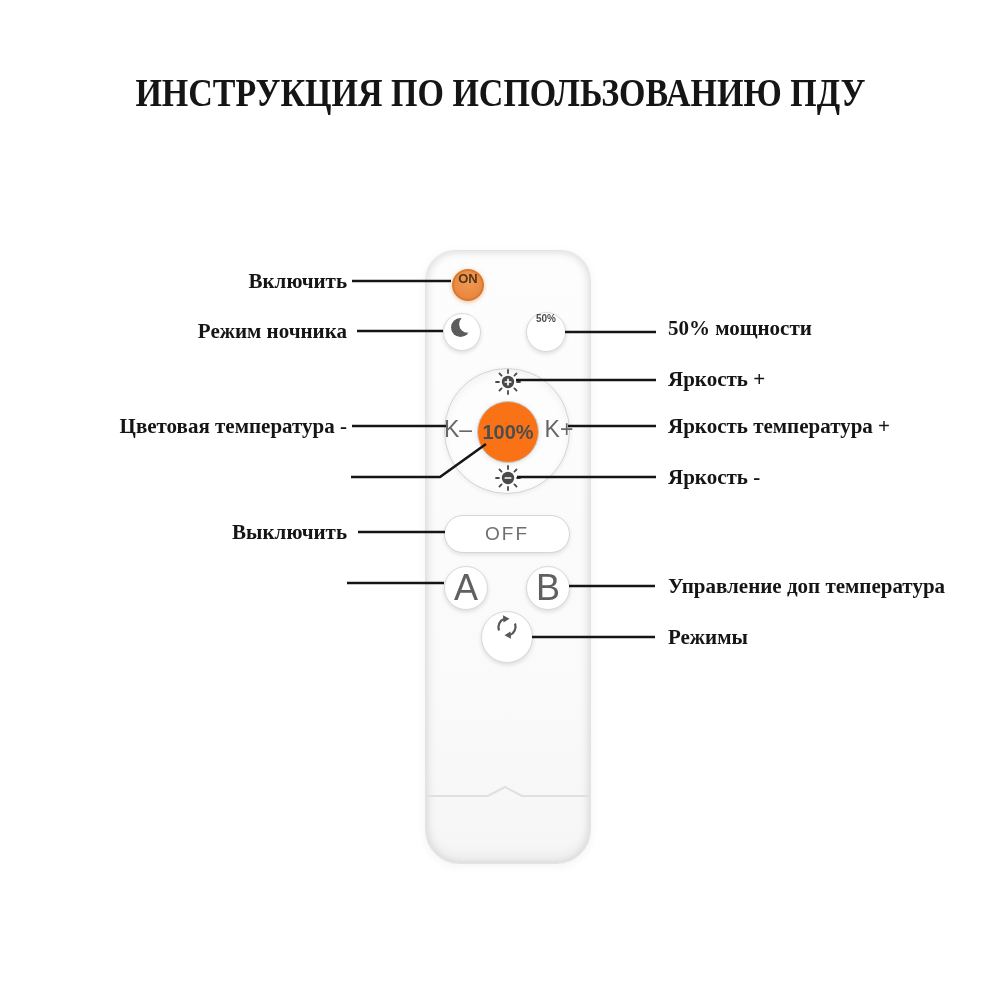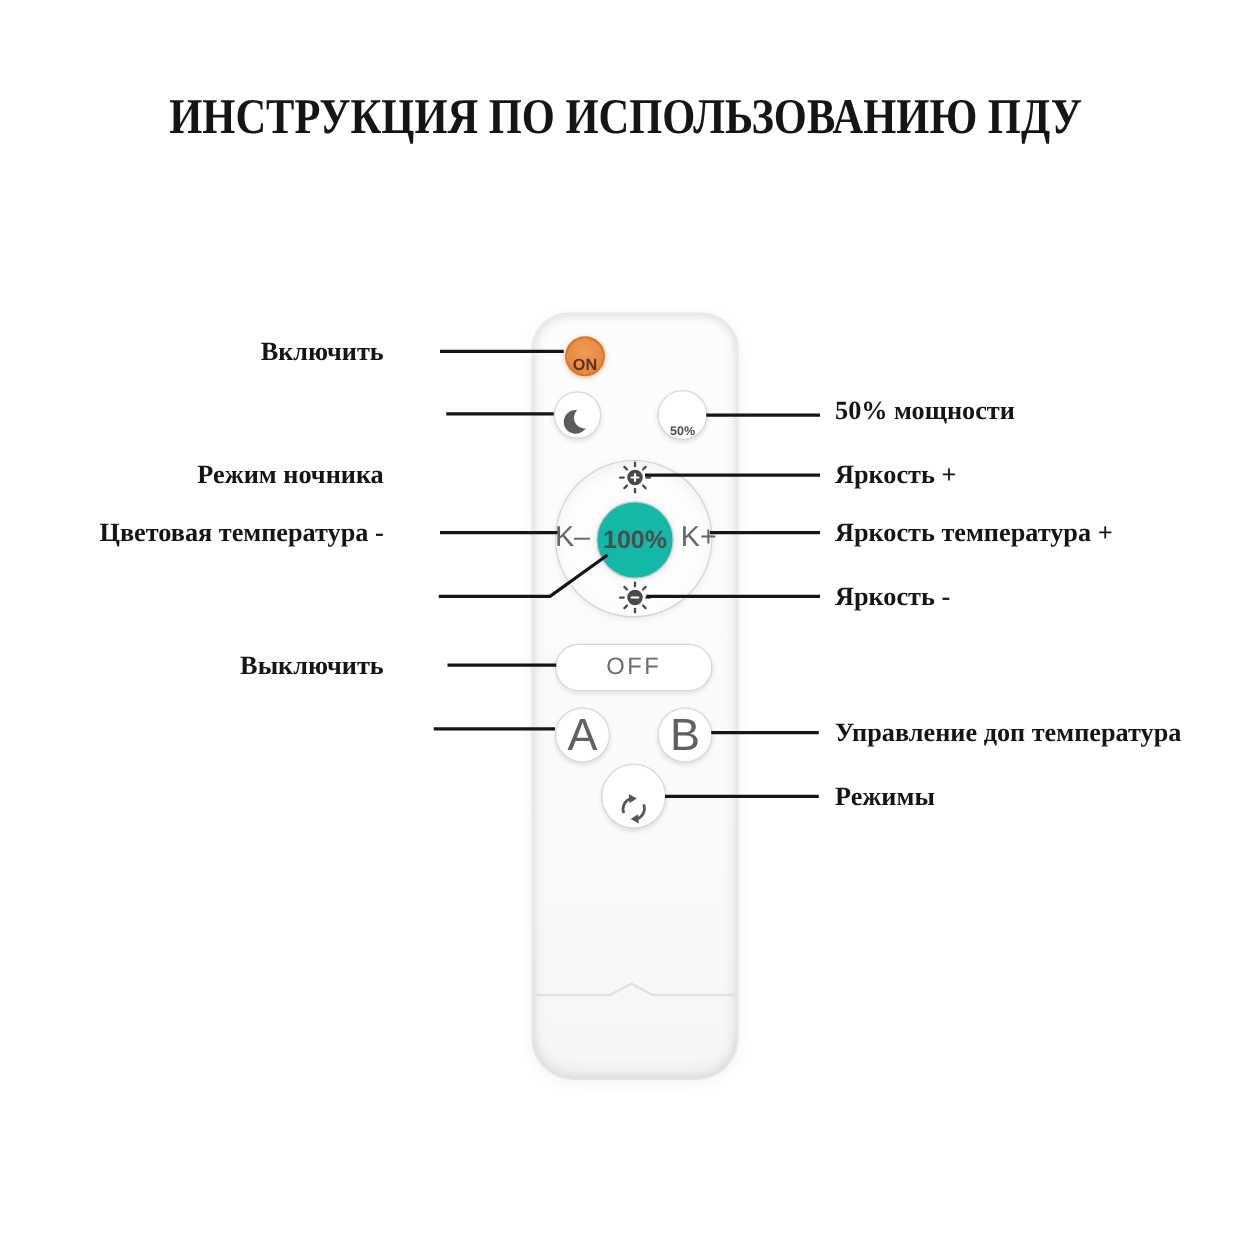--- a/index.html
+++ b/index.html
@@ -33,21 +33,21 @@
       inset 0 4px 8px rgba(0,0,0,.04),
       inset 0 -7px 14px rgba(0,0,0,.05),
       0 2px 10px rgba(0,0,0,.05);
     z-index:1;
   }
   .batt-svg{position:absolute;left:0;top:0;}
   .btn{
     position:absolute;border-radius:50%;
     background:#ffffff;border:1px solid #d9d9d9;
     box-shadow:0 2px 4px rgba(0,0,0,.12);
-    display:flex;align-items:flex-end;justify-content:center;
+    display:flex;align-items:flex-start;justify-content:center;
     font-family:"Liberation Sans", sans-serif;
     box-sizing:border-box;
   }
   .btn-on{
     left:26px;top:18px;width:32px;height:32px;
     background:radial-gradient(circle at 50% 38%,#f09a55 0%,#ea8a43 60%,#e2803a 100%);
     border:2px solid #d87a2d;
     color:#53351a;font-size:13px;font-weight:bold;
     box-shadow:0 1px 4px rgba(216,122,45,.5);
   }
@@ -55,21 +55,21 @@
   .btn-fifty{left:100px;top:61px;width:40px;height:40px;
     color:#4d4d4d;font-size:10px;font-weight:bold;}
   .dial{
     position:absolute;left:18px;top:117px;width:126px;height:126px;
     border-radius:50%;background:#fdfdfd;border:1px solid #d4d4d4;
     box-shadow:inset 0 3px 9px rgba(0,0,0,.05), 0 1px 5px rgba(0,0,0,.08);
     box-sizing:border-box;
   }
   .dial-center{
     position:absolute;left:32px;top:32px;width:62px;height:62px;
-    border-radius:50%;background:#14b8a6;border:1px solid #c9c9c9;
+    border-radius:50%;background:#f97316;border:1px solid #c9c9c9;
     box-shadow:0 1px 5px rgba(0,0,0,.10);
     display:flex;align-items:center;justify-content:center;
     font-family:"Liberation Sans", sans-serif;
     font-size:20px;font-weight:bold;color:#4d4d4d;
     box-sizing:border-box;
   }
   .dial-k{
     position:absolute;width:32px;height:26px;top:47px;
     display:flex;align-items:center;justify-content:center;
     font-family:"Liberation Sans", sans-serif;
@@ -93,21 +93,21 @@
   .btn-b{left:100px;top:315px;width:44px;height:44px;font-size:36px;color:#606060;}
   .btn-cycle{left:55px;top:360px;width:52px;height:52px;}
   
   .lines{position:absolute;left:0;top:0;z-index:2;pointer-events:none;}
   
   .lbl{
     position:absolute;height:26px;line-height:26px;
     font-size:21px;font-weight:bold;color:#151515;
     white-space:nowrap;z-index:3;
   }
-  .lbl.left{right:693px;}
+  .lbl.left{right:653px;}
   .lbl.right{left:668px;text-align:left;}
 </style>
 </head>
 <body>
 
 <div class="page">
 
   <div class="title-wrap">
     <div class="title">ИНСТРУКЦИЯ ПО ИСПОЛЬЗОВАНИЮ ПДУ</div>
   </div>
@@ -210,21 +210,21 @@
       <line x1="565" y1="332" x2="656" y2="332"></line>
       <line x1="516" y1="380" x2="656" y2="380"></line>
       <line x1="568" y1="426" x2="656" y2="426"></line>
       <line x1="517" y1="477" x2="656" y2="477"></line>
       <line x1="569" y1="586" x2="655" y2="586"></line>
       <line x1="532" y1="637" x2="655" y2="637"></line>
     </g>
   </svg>
 
   <div class="lbl left" style="top:268px;">Включить</div>
-  <div class="lbl left" style="top:318px;margin-top:48px;">Режим ночника</div>
+  <div class="lbl left" style="top:318px;">Режим ночника</div>
   <div class="lbl left" style="top:413px;">Цветовая температура -</div>
   <div class="lbl left" style="top:519px;">Выключить</div>
 
   <div class="lbl right" style="top:315px;">50% мощности</div>
   <div class="lbl right" style="top:366px;">Яркость +</div>
   <div class="lbl right" style="top:413px;">Яркость температура +</div>
   <div class="lbl right" style="top:464px;">Яркость -</div>
   <div class="lbl right" style="top:573px;">Управление доп температура</div>
   <div class="lbl right" style="top:624px;">Режимы</div>
 

